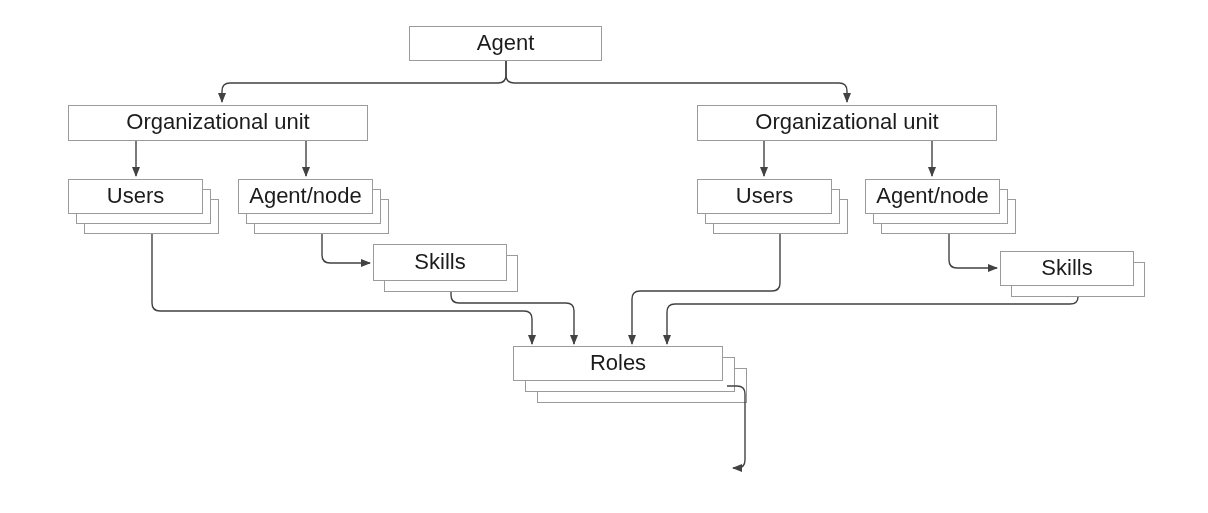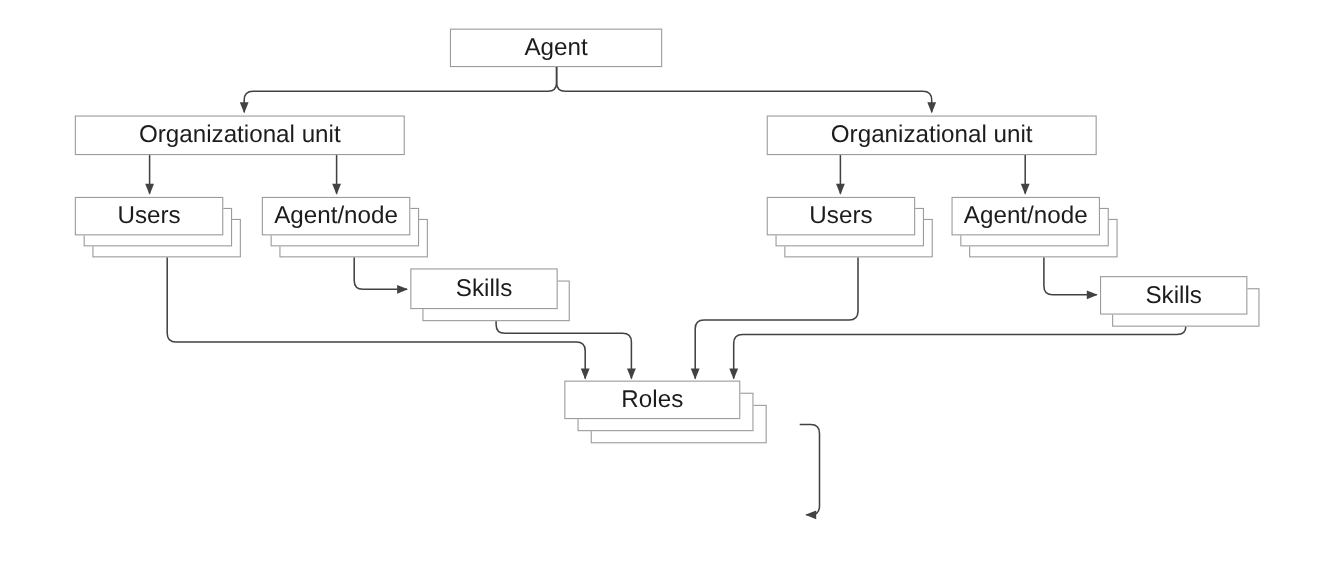--- a/index.html
+++ b/index.html
@@ -48,21 +48,21 @@
   
   #n-tenant       { left: 409px;  top: 26px;  width: 193px; height: 35px; }
   #n-org-left     { left: 68px;   top: 105px; width: 300px; height: 36px; }
   #n-org-right    { left: 697px;  top: 105px; width: 300px; height: 36px; }
   #n-users-left   { left: 68px;   top: 179px; width: 135px; height: 35px; }
   #n-agent-left   { left: 238px;  top: 179px; width: 135px; height: 35px; }
   #n-users-right  { left: 697px;  top: 179px; width: 135px; height: 35px; }
   #n-agent-right  { left: 865px;  top: 179px; width: 135px; height: 35px; }
   #n-skills-left  { left: 373px;  top: 244px; width: 134px; height: 37px; }
   #n-skills-right { left: 1000px; top: 251px; width: 134px; height: 35px; }
-  #n-roles        { left: 513px;  top: 346px; width: 160px; height: 35px; }
+  #n-roles        { left: 513px;  top: 346px; width: 210px; height: 35px; }
   #n-policies     { left: 513px;  top: 427px; width: 194px; height: 35px; }
 
   #edges {
     position: absolute;
     left: 0;
     top: 0;
     pointer-events: none;
   }
 </style>
 </head>

